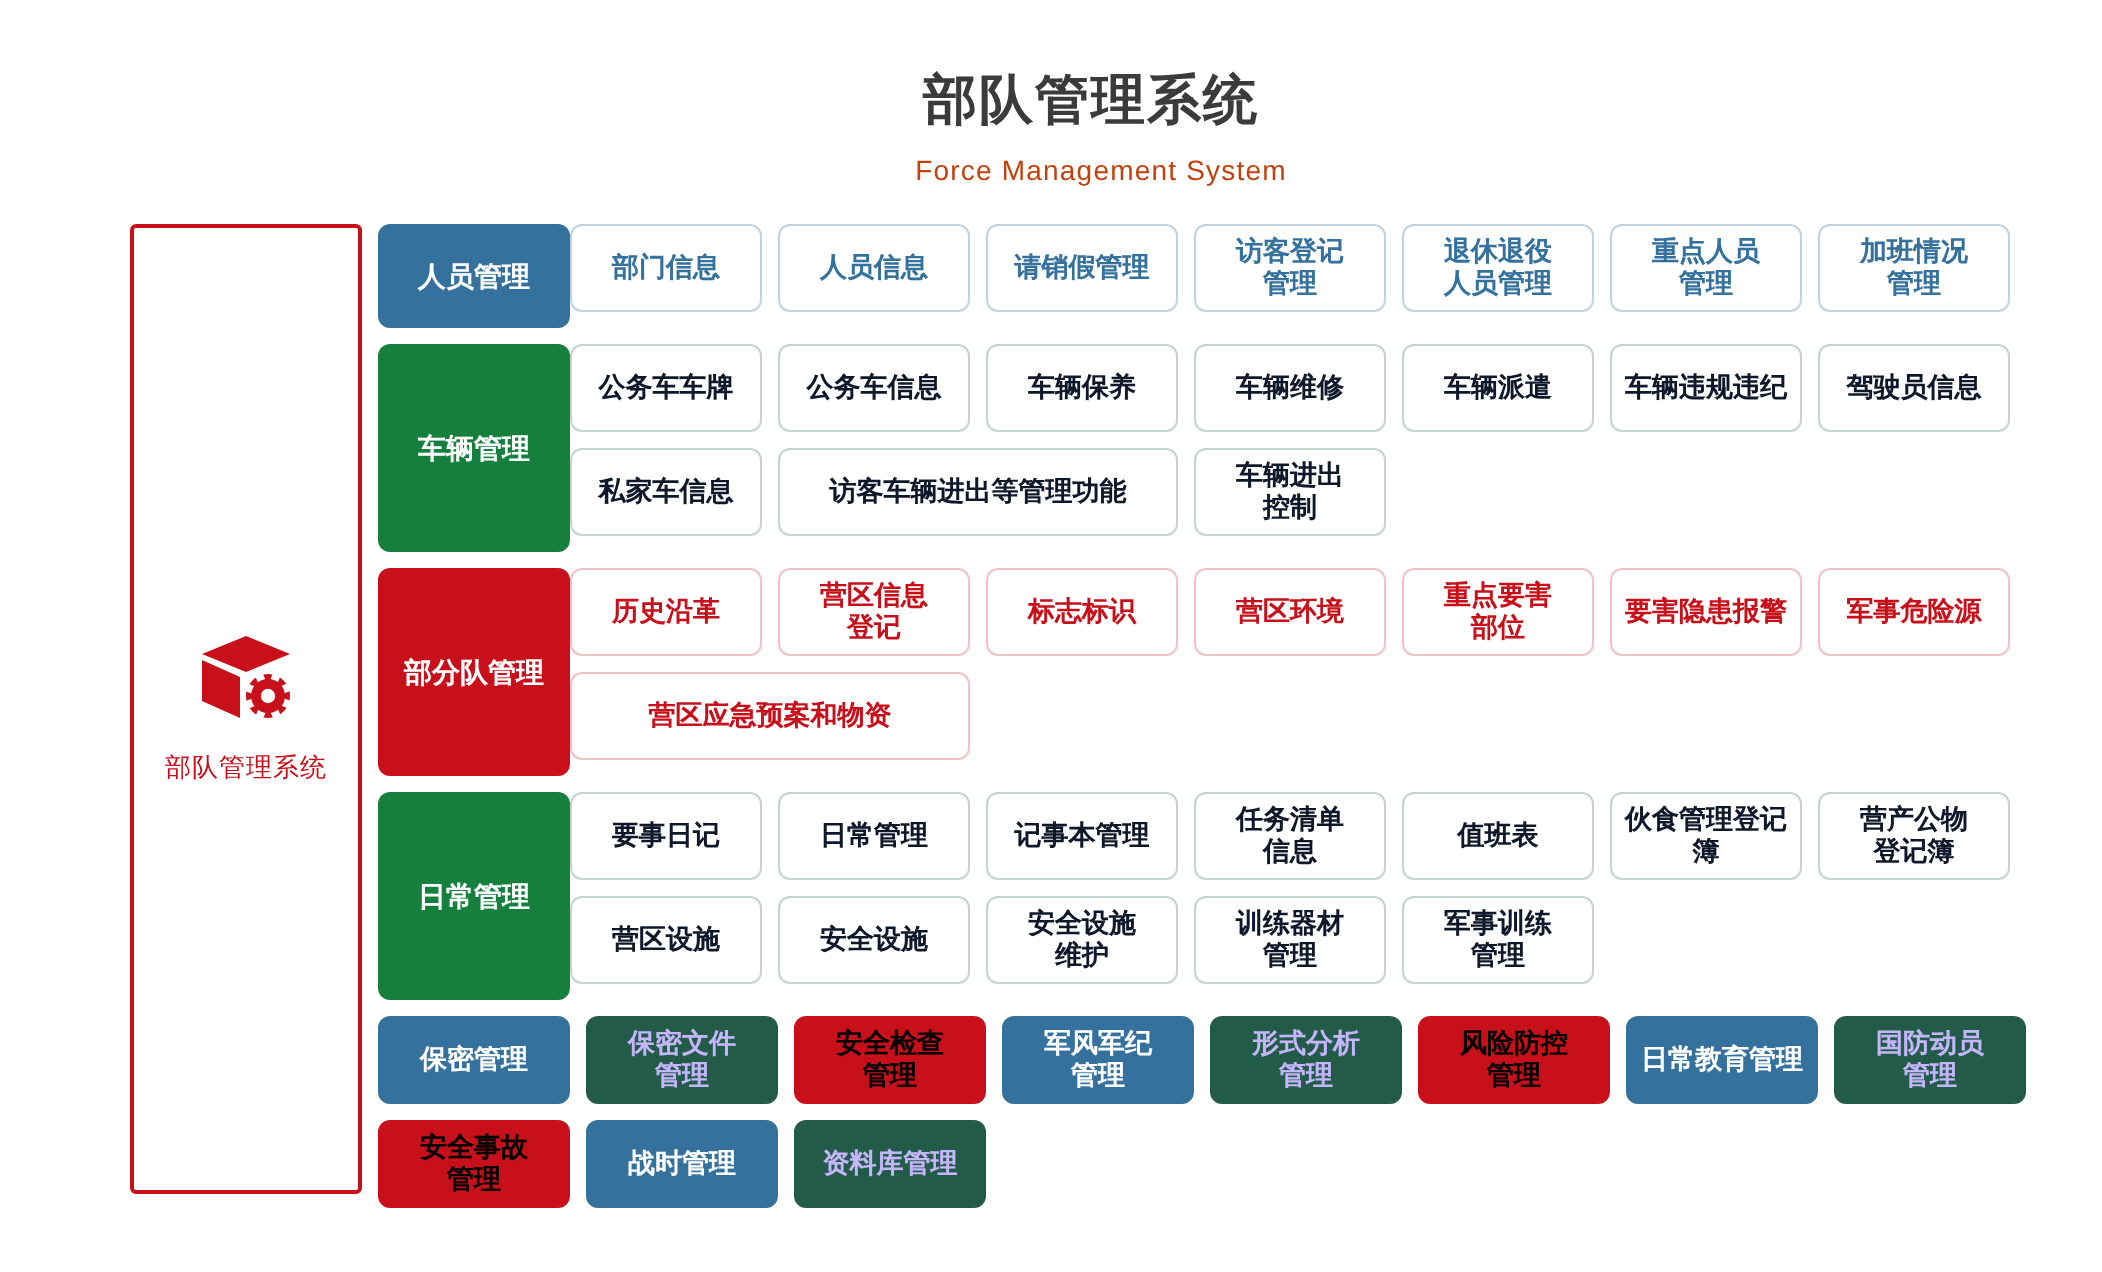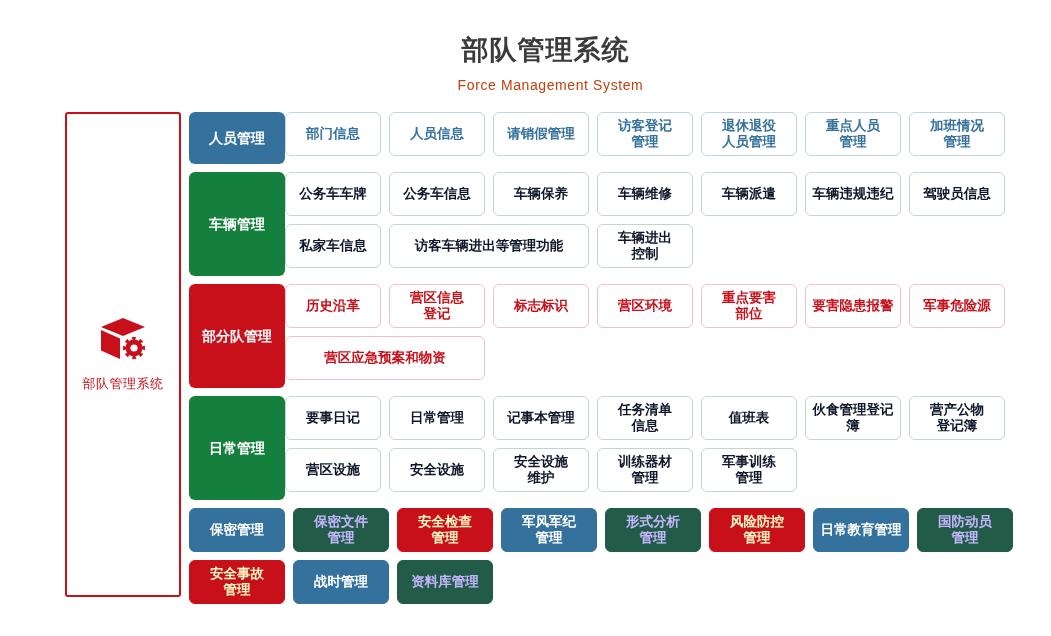--- a/index.html
+++ b/index.html
@@ -69,21 +69,21 @@
   }
   .card.wide{width:200px;}
 
   
   .card.o-blue{border-color:#bdd3e3;color:#35719d;background:#fff;}
   .card.o-green{border-color:#c3d4ce;color:#0f172a;background:#fff;}
   .card.o-red{border-color:#efc1c4;color:#c8101b;background:#fff;}
   
   .card.f-blue{background:#35719d;color:#fff;border-color:#35719d;}
   .card.f-green{background:#225c49;color:#c4b5fd;border-color:#225c49;}
-  .card.f-red{background:#c8101b;color:#fef9c3;border-color:#c8101b;}
+  .card.f-red{background:#c8101b;color:#000000;border-color:#c8101b;}
 </style>
 </head>
 <body>
 
 <div class="page">
 
   <div class="header">
     <div class="title">部队管理系统</div>
     <div class="subtitle">Force Management System</div>
   </div>

